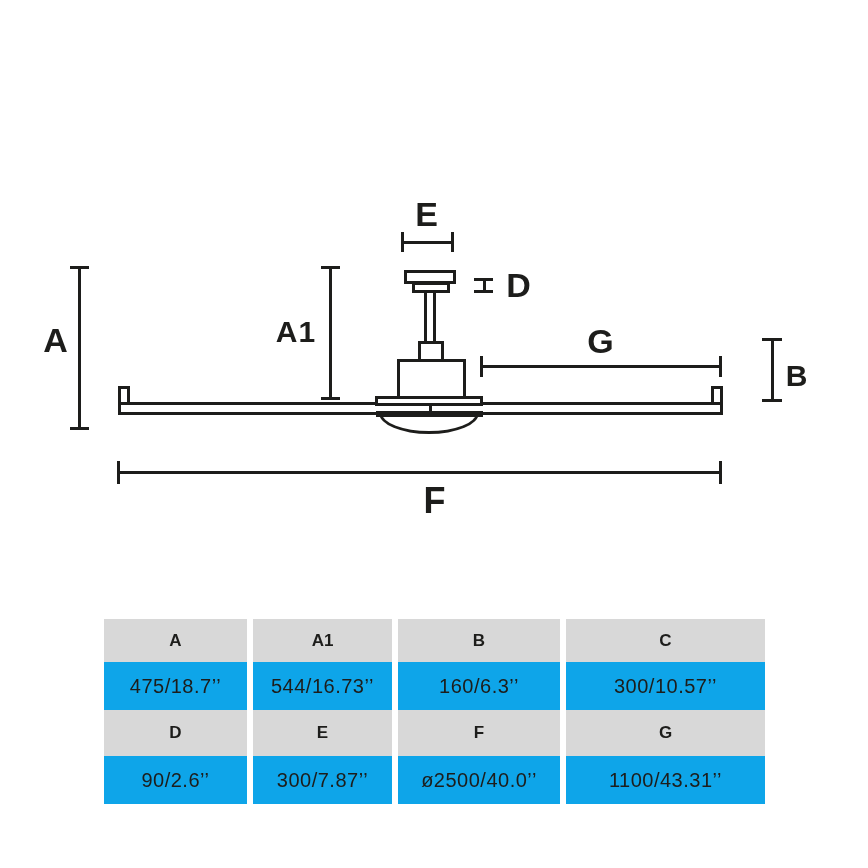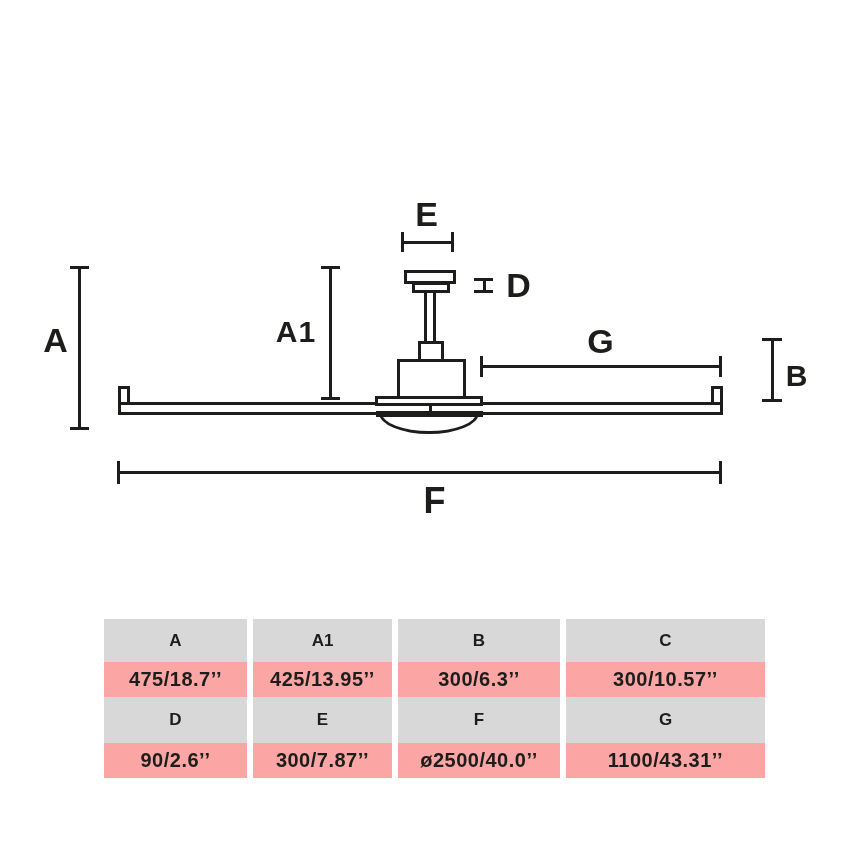--- a/index.html
+++ b/index.html
@@ -41,24 +41,24 @@
     color:#1d1d1b;
   }
   .th {
     background:#d8d8d8;
     display:flex; align-items:center; justify-content:center;
     font-size:17px; font-weight:bold;
   }
   .row1 .th { height:43px; }
   .row3 .th { height:46px; }
   .td {
-    background:#fca5a5;
+    background:#0ea5e9;
     display:flex; align-items:center; justify-content:center;
-    height:35px;
-    font-size:20px; font-weight:bold; letter-spacing:0.5px;
+    height:48px;
+    font-size:20px; font-weight:normal; letter-spacing:0.5px;
   }
   .trow { display:contents; }
 </style>
 </head>
 <body>
 
 <div id="canvas">
 
   <div class="box" style="left:118px; top:402px; width:605px; height:13px;"></div>
   <div class="box tip" style="left:118px; top:386px; width:12px; height:18px;"></div>
@@ -113,22 +113,22 @@
 
   <div id="spec-table">
     <div class="trow row1">
       <div class="th">A</div>
       <div class="th">A1</div>
       <div class="th">B</div>
       <div class="th">C</div>
     </div>
     <div class="trow">
       <div class="td">475/18.7’’</div>
-      <div class="td">425/13.95’’</div>
-      <div class="td">300/6.3’’</div>
+      <div class="td">544/16.73’’</div>
+      <div class="td">160/6.3’’</div>
       <div class="td">300/10.57’’</div>
     </div>
     <div class="trow row3">
       <div class="th">D</div>
       <div class="th">E</div>
       <div class="th">F</div>
       <div class="th">G</div>
     </div>
     <div class="trow">
       <div class="td">90/2.6’’</div>

